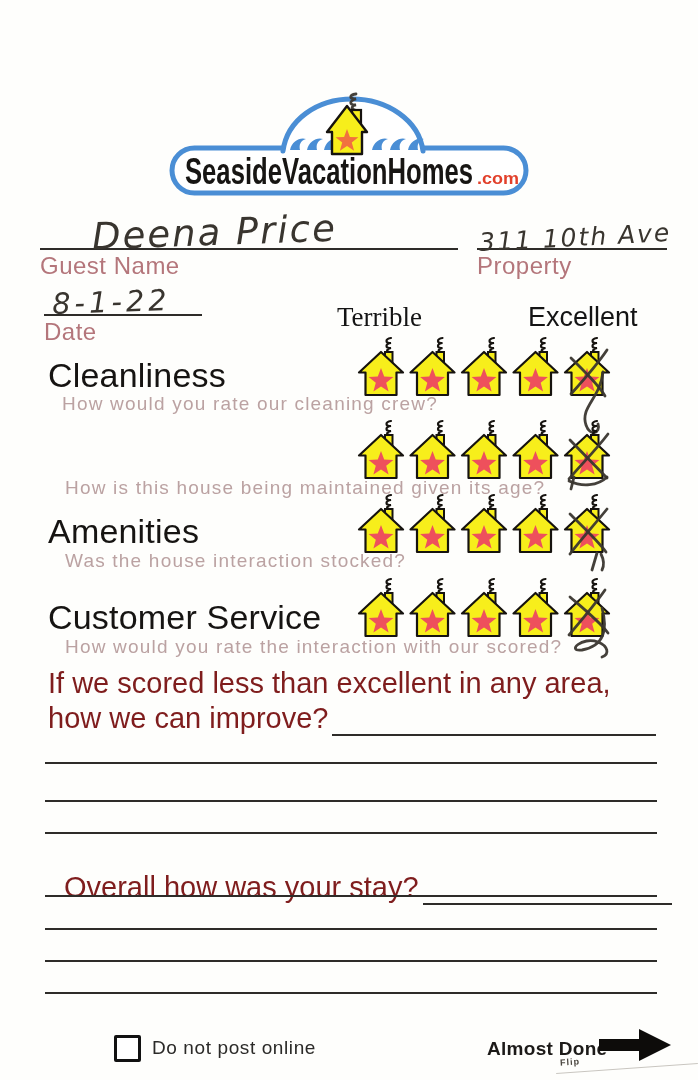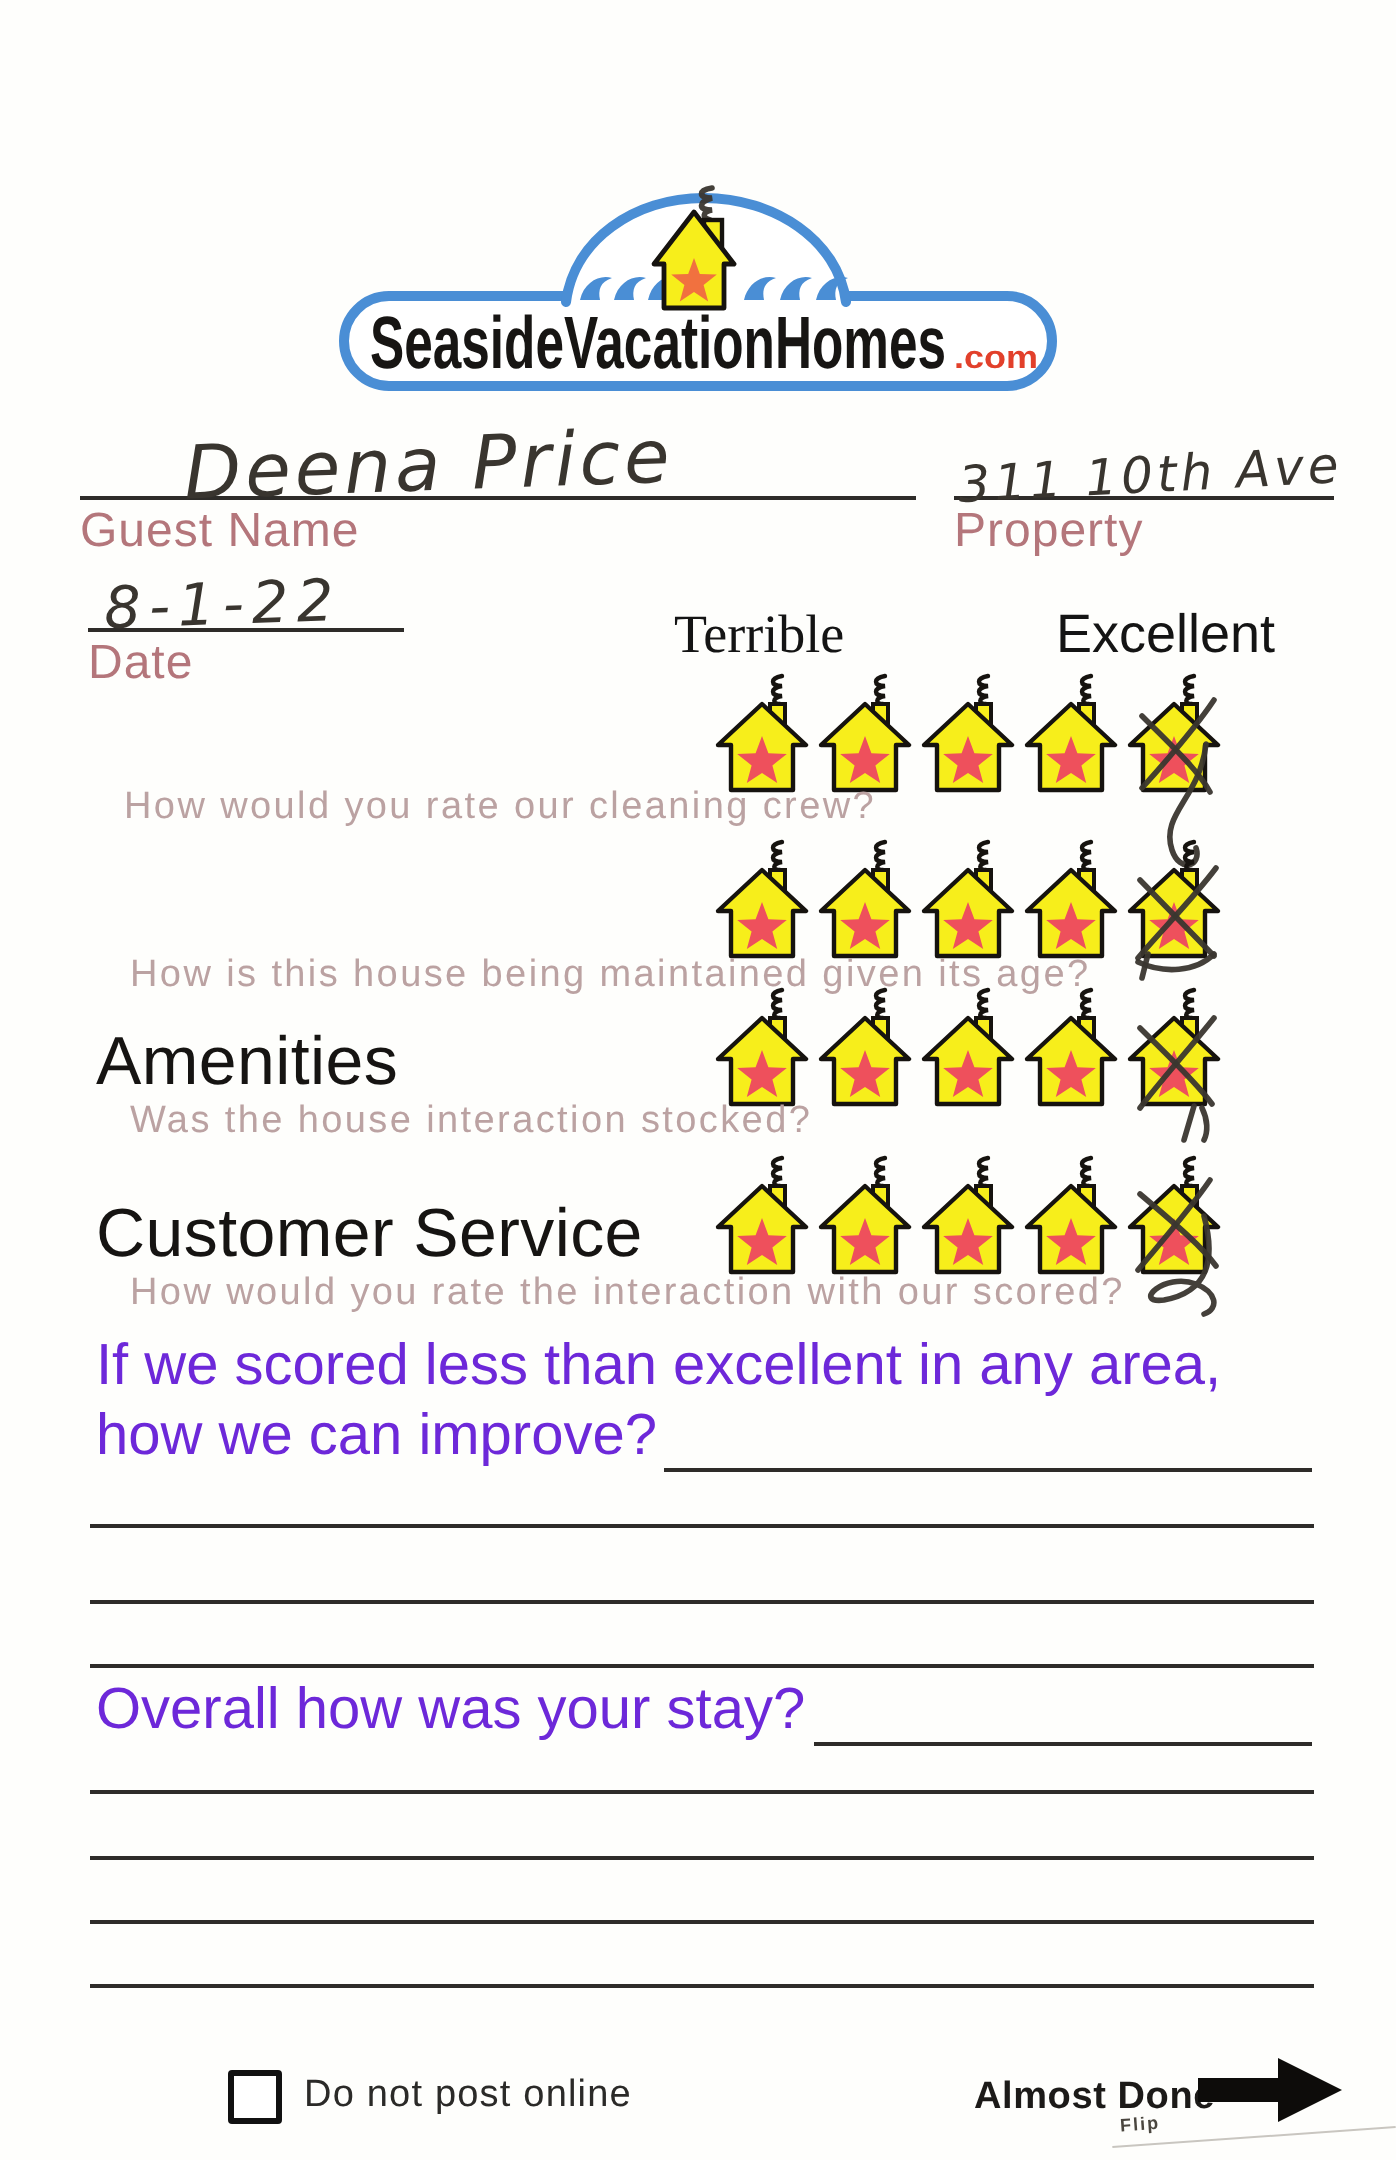--- a/index.html
+++ b/index.html
@@ -34,26 +34,26 @@
   .scale-right{left:528px;}
   
   .row-label{position:absolute; left:48px; font-size:34px; color:#161412; letter-spacing:.2px;}
   .row-q{position:absolute; font-size:19px; color:var(--question); letter-spacing:1.2px; white-space:nowrap;}
   svg.houses{position:absolute; left:358px; overflow:visible;}
   .lab-0{top:356px;} .q-0{left:62px; top:393px;} .h-0{top:337px;}
   .lab-1{top:438px;} .q-1{left:65px; top:477px;} .h-1{top:420px;}
   .lab-2{top:512px;} .q-2{left:65px; top:550px;} .h-2{top:494px;}
   .lab-3{top:598px;} .q-3{left:65px; top:636px;} .h-3{top:578px;}
   
-  .para{position:absolute; left:48px; width:608px; font-size:29px; color:#6d28d9; line-height:35px;}
+  .para{position:absolute; left:48px; width:608px; font-size:29px; color:#7f1d1d; line-height:35px;}
   .improve{top:666px;}
   .qline{display:flex; align-items:flex-end;justify-content:center;}
   .qline .fill{flex:1; border-bottom:2.5px solid #2e2c29; margin-left:4px; height:30px;}
   .rule-line{position:absolute; left:45px; width:612px; border-top:2.5px solid #2e2c29;}
-  .overall{top:838px;}
+  .overall{top:870px;margin-left:16px;}
   
   .checkbox{position:absolute; left:114px; top:1035px; width:21px; height:21px;
     border:3px solid #111; border-radius:2px; background:#fff;}
   .cb-label{position:absolute; left:152px; top:1037px; font-size:19px; color:#2b2a28; letter-spacing:.6px;}
   .almost{position:absolute; left:487px; top:1038px; font-size:19px; font-weight:bold; color:#1c1a18; letter-spacing:.3px;}
   .arrow{position:absolute; left:597px; top:1026px;}
   .flip{position:absolute; left:560px; top:1057px; font-size:9px; font-weight:bold; color:#4a463f; transform:rotate(-4deg); letter-spacing:1px;}
   .scan-line{position:absolute; left:556px; top:1068px; width:142px; border-top:1.5px solid #c9c6c0; transform:rotate(-4deg);}
   
   .pen{stroke:var(--pen); stroke-width:2.8; fill:none; stroke-linecap:round; opacity:.95;}
@@ -121,20 +121,21 @@
     <defs>
       <symbol id="house-symbol" viewBox="0 0 46 62" overflow="visible">
         <path d="M33 1 c-6 1 -6 5 0 5 c-6 1 -6 5 0 5 c-5 1 -5 4 -1 4" fill="none" stroke="var(--house-outline)" stroke-width="2.2" stroke-linecap="round"></path>
         <rect x="27" y="15" width="7.5" height="13" fill="var(--house-yellow)" stroke="var(--house-outline)" stroke-width="2"></rect>
         <path d="M23 15 L45 35.5 L38.5 35.5 L38.5 58 L7.5 58 L7.5 35.5 L1 35.5 Z" fill="var(--house-yellow)" stroke="var(--house-outline)" stroke-width="2.2" stroke-linejoin="round"></path>
         <polygon points="23,31 26.2,39.6 35.4,40 28.2,45.7 30.6,54.5 23,49.5 15.4,54.5 17.8,45.7 10.6,40 19.8,39.6" fill="var(--star-red)"></polygon>
       </symbol>
     </defs>
   </svg>
 
+  <div class="row-label lab-0">Cleanliness</div>
   <svg class="houses h-0" width="252" height="58" viewBox="0 0 252 58">
       <use href="#house-symbol" x="0" y="0" width="46" height="62"></use>
       <use href="#house-symbol" x="51.5" y="0" width="46" height="62"></use>
       <use href="#house-symbol" x="103" y="0" width="46" height="62"></use>
       <use href="#house-symbol" x="154.5" y="0" width="46" height="62"></use>
       <use href="#house-symbol" x="206" y="0" width="46" height="62"></use>
       <path d="M213 21 C227 35 241 48 247 59" class="pen"></path>
       <path d="M249 13 C239 28 222 47 213 57" class="pen"></path>
       <path d="M245 35 C242 62 222 70 228 88 C232 100 243 96 240 87" class="pen"></path>
     </svg>

